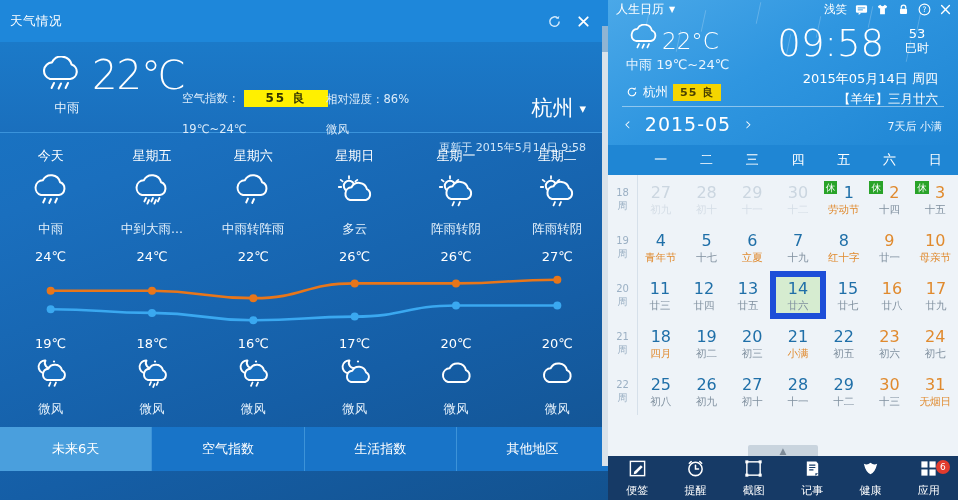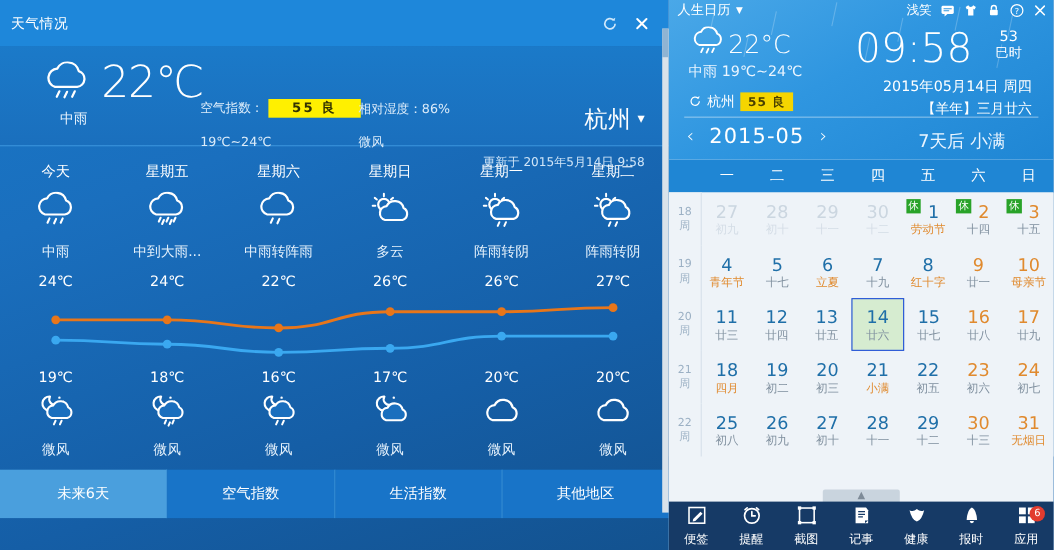--- a/index.html
+++ b/index.html
@@ -110,41 +110,41 @@
   .ch-clock { position:absolute; right:74px; top:22px; color:#ffffff; font-size:37px; font-weight:300; letter-spacing:0px; }
   .ch-sec { position:absolute; right:20px; top:26px; color:#ffffff; font-size:13px; text-align:center; line-height:15px; width:42px;}
   .ch-sec .sh { font-size:12px; }
   .ch-date { position:absolute; right:20px; top:70px; color:#ffffff; font-size:13px;margin-left:46px; }
   .ch-lunar { position:absolute; right:20px; top:91px; color:#ffffff; font-size:12.5px; }
 
   .ch-divider { position:absolute; left:14px; right:14px; top:106px; height:1px; background:rgba(255,255,255,.45); }
   .ch-nav { position:absolute; left:16px; top:113px; display:flex; align-items:center; gap:14px; }
   .ch-nav .arrow { color:#ffffff; font-size:17px; cursor:pointer; font-weight:300; }
   .ch-nav .ym { color:#ffffff; font-size:19px; letter-spacing:1px; }
-  .ch-term { position:absolute; right:44px; top:119px; color:#eaf5ff; font-size:16px; }
+  .ch-term { position:absolute; right:16px; top:119px; color:#eaf5ff; font-size:11px; }
 
   #weekhdr { height:30px; background:#1f86d4; display:flex; align-items:center; padding-left:30px; }
   #weekhdr .wd { flex:1; text-align:center; color:#ffffff; font-size:13px; }
 
   #cal-grid { position:relative; background:#eef3f8; }
   .wk-row { display:flex; height:48px; }
   .wk-no { width:30px; display:flex; flex-direction:column; align-items:center; justify-content:center;
            color:#9bb0c4; font-size:10px; line-height:13px; background:#eef3f8; border-right:1px solid #d6e0ea;}
   .day {
     flex:1; display:flex; flex-direction:column; align-items:center; justify-content:center;
     cursor:pointer; position:relative;
   }
   .day .dn { font-size:16px; line-height:19px; color:#1f6fa8; }
   .day .ln { font-size:10.5px; line-height:14px; color:#7f8f9e; }
   .day.wknd .dn { color:#e08a2e; }
   .day.wknd .ln { color:#7f8f9e; }
   .day.other .dn { color:#cbd6e0; }
   .day.other .ln { color:#d4dde6; }
   .day.fest .ln { color:#e08a2e; }
-  .day.sel { background:#d6ecd0; border:1px solid #1d4ed8; }
+  .day.sel { background:#d6ecd0; border:6px solid #1d4ed8; }
   .day .rest {
     position:absolute; top:6px; left:50%; margin-left:-20px;
     background:#29a329; color:#ffffff; font-size:9.5px; line-height:11px;
     padding:1px 2px;
   }
   .day.rest-day .dn { margin-left:10px; }
 
   #cal-collapse {
     position:absolute; left:50%; margin-left:-35px; bottom:42px;
     width:70px; height:13px; background:#c9d4de; border-radius:2px 2px 0 0;
@@ -714,27 +714,20 @@
           <span class="dlbl">记事</span>
         </div>
         <div class="dock-item">
           <span><svg width="19" height="19" viewBox="0 0 20 20">
               <path d="M3 5 q2 9 7 11 q5 -2 7 -11 q-3.5 2 -7 -1 q-3.5 3 -7 1 Z" fill="#fff"></path>
             </svg></span>
           <span class="dlbl">健康</span>
         </div>
         <div class="dock-item">
           <span><svg width="19" height="19" viewBox="0 0 20 20">
-              <path d="M10 2.5 q4.5 2.5 5 12 H5 q0.5 -9.5 5 -12 Z" fill="#fff"></path>
-              <path d="M8 15.5 a2 2 0 0 0 4 0" fill="#fff"></path>
-            </svg></span>
-          <span class="dlbl">报时</span>
-        </div>
-        <div class="dock-item">
-          <span><svg width="19" height="19" viewBox="0 0 20 20">
               <rect x="2.5" y="2.5" width="6.5" height="6.5" fill="#fff"></rect>
               <rect x="11" y="2.5" width="6.5" height="6.5" fill="#fff"></rect>
               <rect x="2.5" y="11" width="6.5" height="6.5" fill="#fff"></rect>
               <rect x="11" y="11" width="6.5" height="6.5" fill="#fff"></rect>
             </svg></span>
           <span class="dlbl">应用</span>
           <span class="dock-badge">6</span>
         </div>
       </div>
   </div>

